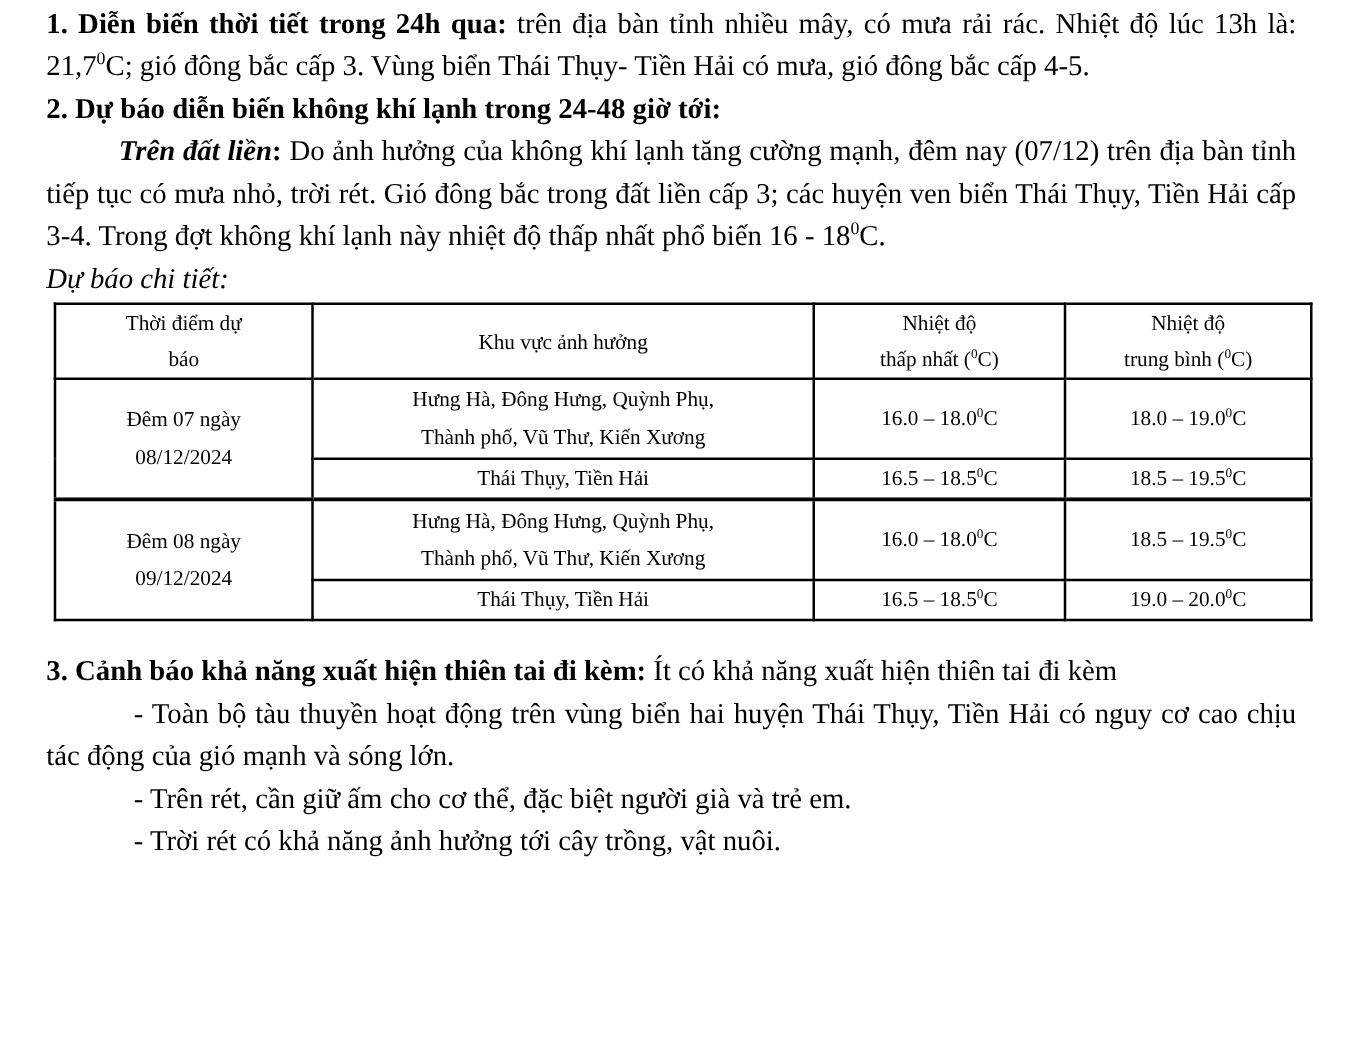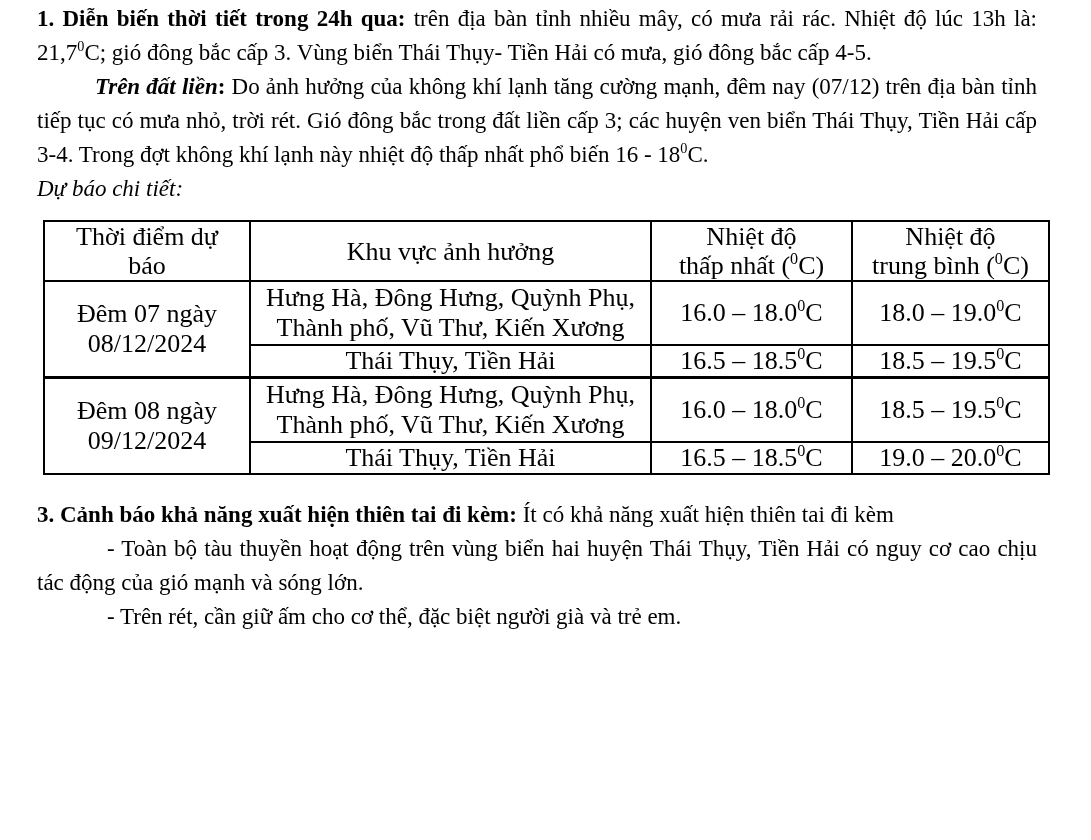--- a/index.html
+++ b/index.html
@@ -14,22 +14,22 @@
   .italic { font-style: italic; }
   .b { font-weight: bold; }
   .i { font-style: italic; }
   .indent { text-indent: 58px; }
   .indent-lg { text-indent: 70px; }
   .mt { margin-top: 23px; }
   sup { font-size: 0.62em; line-height: 0; vertical-align: super; }
 
   table.forecast {
     border-collapse: collapse; table-layout: fixed;
-    width: 1005px; margin-left: 6px; margin-top: 14px;
-    font-size: 26px; line-height: 30px;
+    width: 1005px; margin-left: 6px; margin-top: 2px;
+    font-size: 17px; line-height: 30px;
   }
   .forecast col.c1 { width: 206px; }
   .forecast col.c2 { width: 401px; }
   .forecast col.c3 { width: 201px; }
   .forecast col.c4 { width: 197px; }
   .forecast th, .forecast td {
     border: 2px solid #000000; padding: 0 6px;
     text-align: center; vertical-align: middle; font-weight: normal;
   }
   .forecast tr.hrow th { height: 57px; line-height: 29px; }
@@ -37,20 +37,21 @@
   .forecast tr.sub-row td { height: 30px; border-top-width: 1px; }
   .forecast tr.group-start td { border-top-width: 3px; }
 </style>
 </head>
 <body>
 
 <div class="page">
 
   <p class="para"><span class="b">1. Diễn biến thời tiết trong 24h qua: </span><span>trên địa bàn tỉnh nhiều mây, có mưa rải rác. Nhiệt độ lúc 13h là: 21,7</span><sup>0</sup><span>C; gió đông bắc cấp 3. Vùng biển Thái Thụy- Tiền Hải có mưa, gió đông bắc cấp 4-5.</span></p>
 
+  <p class="para bold">2. Dự báo diễn biến không khí lạnh trong 24-48 giờ tới:</p>
 
   <p class="para indent"><span class="b i">Trên đất liền</span><span class="b">: </span><span>Do ảnh hưởng của không khí lạnh tăng cường mạnh, đêm nay (07/12) trên địa bàn tỉnh tiếp tục có mưa nhỏ, trời rét. Gió đông bắc trong đất liền cấp 3; các huyện ven biển Thái Thụy, Tiền Hải cấp 3-4. Trong đợt không khí lạnh này nhiệt độ thấp nhất phổ biến 16 - 18</span><sup>0</sup><span>C.</span></p>
 
 
   <p class="para italic">Dự báo chi tiết:</p>
 
   <table class="forecast">
     <colgroup>
         <col class="c1">
         <col class="c2">
@@ -91,15 +92,16 @@
     </tbody>
   </table>
 
   <p class="para mt"><span class="b">3. Cảnh báo khả năng xuất hiện thiên tai đi kèm: </span><span>Ít có khả năng xuất hiện thiên tai đi kèm</span></p>
 
 
   <p class="para indent-lg">- Toàn bộ tàu thuyền hoạt động trên vùng biển hai huyện Thái Thụy, Tiền Hải có nguy cơ cao chịu tác động của gió mạnh và sóng lớn.</p>
 
   <p class="para indent-lg">- Trên rét, cần giữ ấm cho cơ thể, đặc biệt người già và trẻ em.</p>
 
+  <p class="para indent-lg">- Trời rét có khả năng ảnh hưởng tới cây trồng, vật nuôi.</p>
 
 
 </div>
 
 </body></html>

